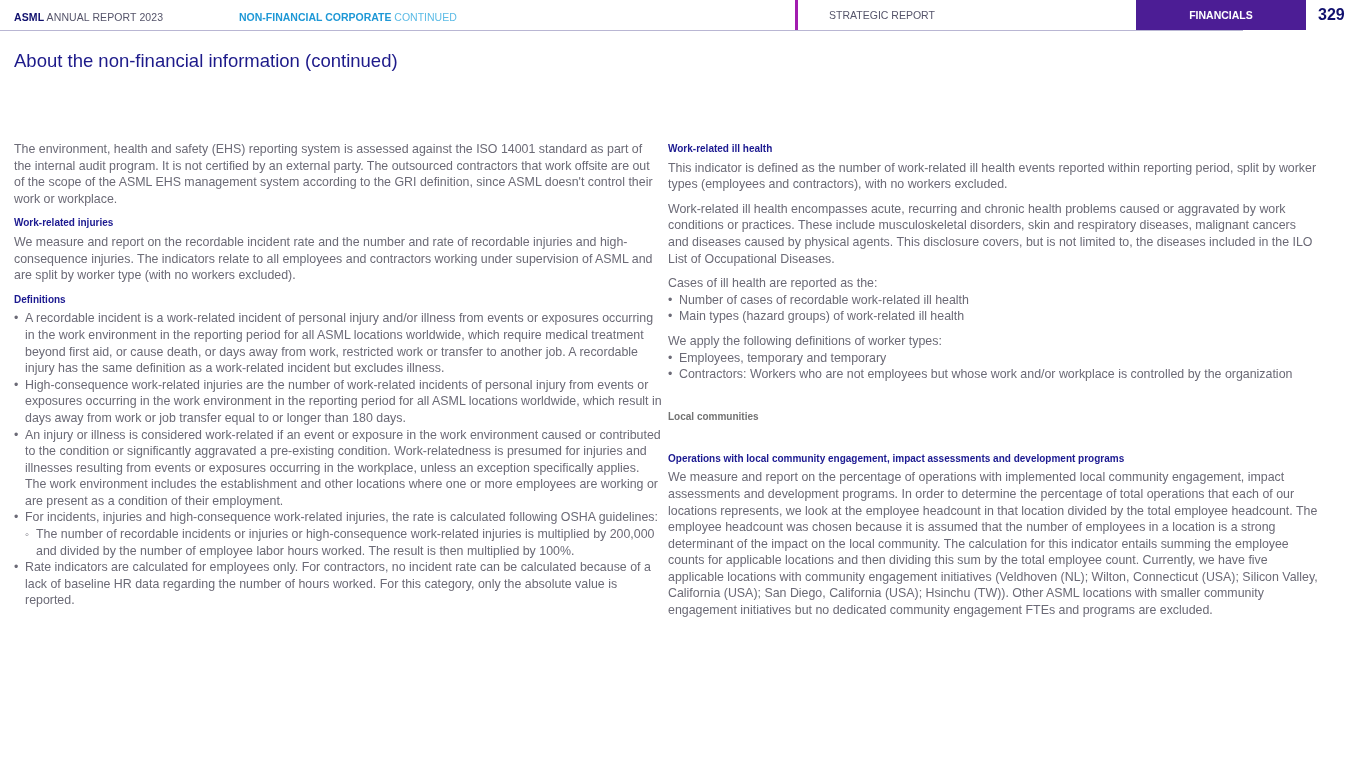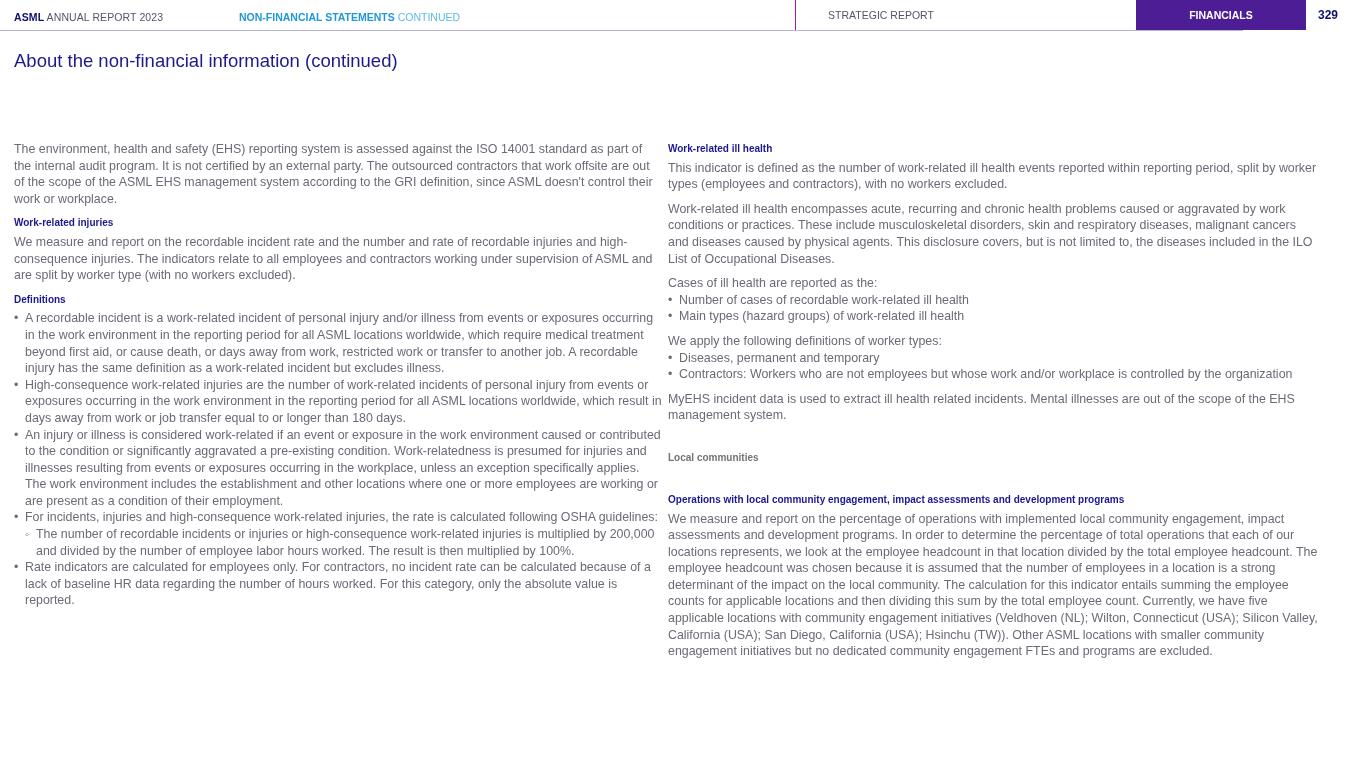--- a/index.html
+++ b/index.html
@@ -5,45 +5,45 @@
   html, body { margin:0; padding:0; }
   body { width:1365px; height:769px; background:#ffffff; position:relative; overflow:hidden;
          font-family:"Liberation Sans", sans-serif; color:#5f5f6b; }
   .topbar { position:absolute; left:0; top:0; width:1243px; height:30px; border-bottom:1px solid #b9b6d3; }
   .brand { position:absolute; left:14px; top:11px; font-size:10.5px; color:#55546a; letter-spacing:0.1px; }
   .brand b { color:#10106e; font-weight:bold; }
   .section { position:absolute; left:239px; top:11px; font-size:10.5px; color:#27a3db; }
   .section b { font-weight:bold; color:#1e98d6; }
   .section span.cont { color:#5bbbe6; }
   .nav { position:absolute; top:0; height:30px; display:flex; align-items:center; justify-content:center;
-         font-size:10.5px; color:#55546a; border-left:1px solid #a21caf; box-sizing:border-box; }
+         font-size:10.5px; color:#55546a; border-left:3px solid #a21caf; box-sizing:border-box; }
   .nav.active { background:#4c1d95; color:#ffffff; font-weight:bold; border-left:none; }
   .pagenum { position:absolute; left:1306px; top:0; width:59px; height:30px; display:flex; align-items:center;
-             padding-left:12px; box-sizing:border-box; font-size:12px; font-weight:bold; color:#10106e; }
+             padding-left:12px; box-sizing:border-box; font-size:16px; font-weight:bold; color:#10106e; }
   .pagetitle { position:absolute; left:14px; top:38px; font-size:18.5px; color:#1d1a8a; font-weight:normal; }
   .col { position:absolute; top:141px; font-size:12.4px; line-height:16.6px; color:#6b6a76; }
   .col.left { left:14px; width:648px; }
   .col.right { left:668px; width:650px; top:141px; }
   .col p { margin:0 0 8px 0; }
   .col h3 { margin:0 0 2px 0; font-size:10px; color:#1b1990; font-weight:bold; line-height:16.6px; }
   .col h2 { margin:24px 0 24px 0; font-size:10px; color:#737373; font-weight:bold; line-height:20px; }
   ul.bul { list-style:none; margin:0 0 8px 0; padding:0; }
   ul.bul li { position:relative; padding-left:11px; }
   ul.bul li::before { content:"•"; position:absolute; left:0; top:0; }
   ul.sub { list-style:none; margin:0; padding:0; }
   ul.sub li { position:relative; padding-left:11px; }
   ul.sub li::before { content:"◦"; position:absolute; left:0; top:0; font-size:11px; }
   .tight { margin-bottom:0 !important; }
 </style>
 </head>
 <body>
 
 <div class="topbar">
   <div class="brand"><b>ASML</b><span> ANNUAL REPORT 2023</span></div>
-  <div class="section"><b>NON-FINANCIAL STATEMENTS</b><span class="cont"> CONTINUED</span></div>
+  <div class="section"><b>NON-FINANCIAL CORPORATE</b><span class="cont"> CONTINUED</span></div>
   <div class="nav" style="left:795px;width:171px;">STRATEGIC REPORT</div>
   <div class="nav active" style="left:1136px;width:170px;">FINANCIALS</div>
   <div class="pagenum">329</div>
 </div>
 
 <h1 class="pagetitle">About the non-financial information (continued)</h1>
 
 <div class="col left">
   <p>The environment, health and safety (EHS) reporting system is assessed against the ISO 14001 standard as part of the internal audit program. It is not certified by an external party. The outsourced contractors that work offsite are out of the scope of the ASML EHS management system according to the GRI definition, since ASML doesn't control their work or workplace.</p>
   <h3>Work-related injuries</h3>
@@ -67,20 +67,19 @@
   <h3>Work-related ill health</h3>
   <p>This indicator is defined as the number of work-related ill health events reported within reporting period, split by worker types (employees and contractors), with no workers excluded.</p>
   <p>Work-related ill health encompasses acute, recurring and chronic health problems caused or aggravated by work conditions or practices. These include musculoskeletal disorders, skin and respiratory diseases, malignant cancers and diseases caused by physical agents. This disclosure covers, but is not limited to, the diseases included in the ILO List of Occupational Diseases.</p>
   <p class="tight">Cases of ill health are reported as the:</p>
   <ul class="bul">
     <li>Number of cases of recordable work-related ill health</li>
     <li>Main types (hazard groups) of work-related ill health</li>
   </ul>
   <p class="tight">We apply the following definitions of worker types:</p>
   <ul class="bul">
-    <li>Diseases, permanent and temporary</li>
+    <li>Employees, temporary and temporary</li>
     <li>Contractors: Workers who are not employees but whose work and/or workplace is controlled by the organization</li>
   </ul>
-  <p>MyEHS incident data is used to extract ill health related incidents. Mental illnesses are out of the scope of the EHS management system.</p>
   <h2>Local communities</h2>
   <h3>Operations with local community engagement, impact assessments and development programs</h3>
   <p>We measure and report on the percentage of operations with implemented local community engagement, impact assessments and development programs. In order to determine the percentage of total operations that each of our locations represents, we look at the employee headcount in that location divided by the total employee headcount. The employee headcount was chosen because it is assumed that the number of employees in a location is a strong determinant of the impact on the local community. The calculation for this indicator entails summing the employee counts for applicable locations and then dividing this sum by the total employee count. Currently, we have five applicable locations with community engagement initiatives (Veldhoven (NL); Wilton, Connecticut (USA); Silicon Valley, California (USA); San Diego, California (USA); Hsinchu (TW)). Other ASML locations with smaller community engagement initiatives but no dedicated community engagement FTEs and programs are excluded.</p>
 </div>
 
 </body></html>

